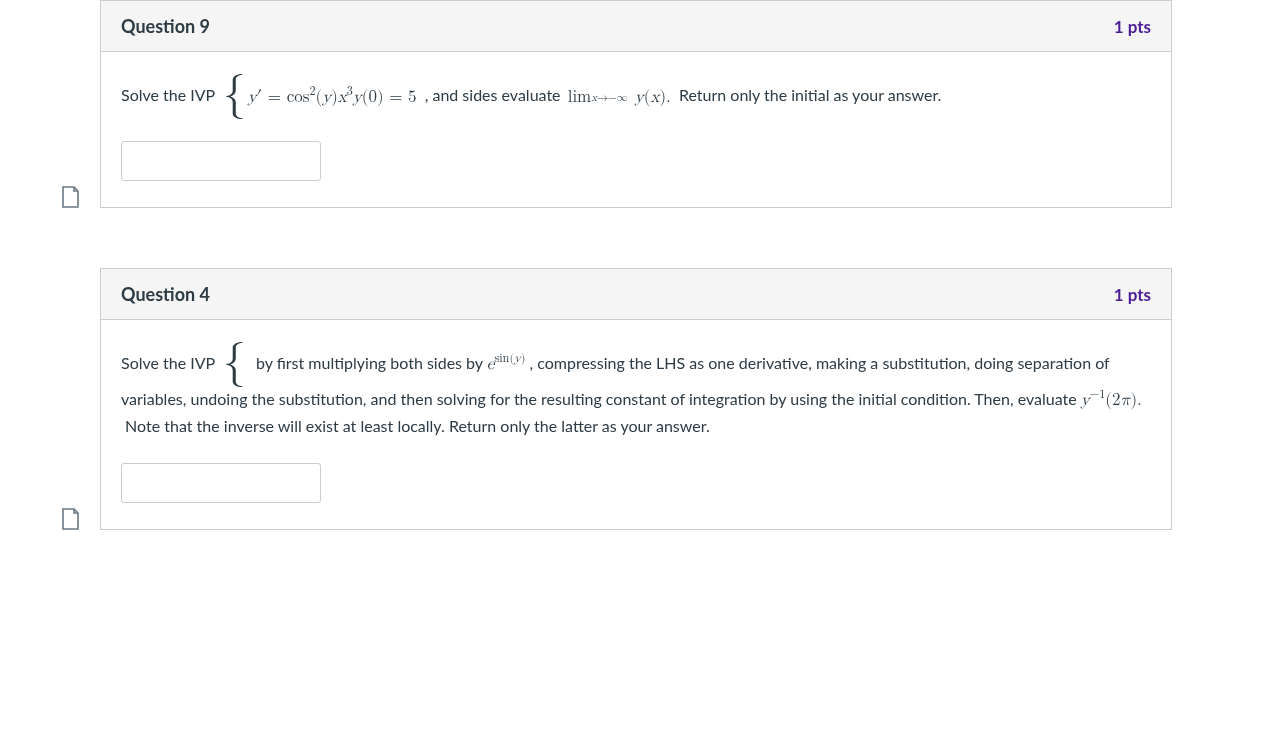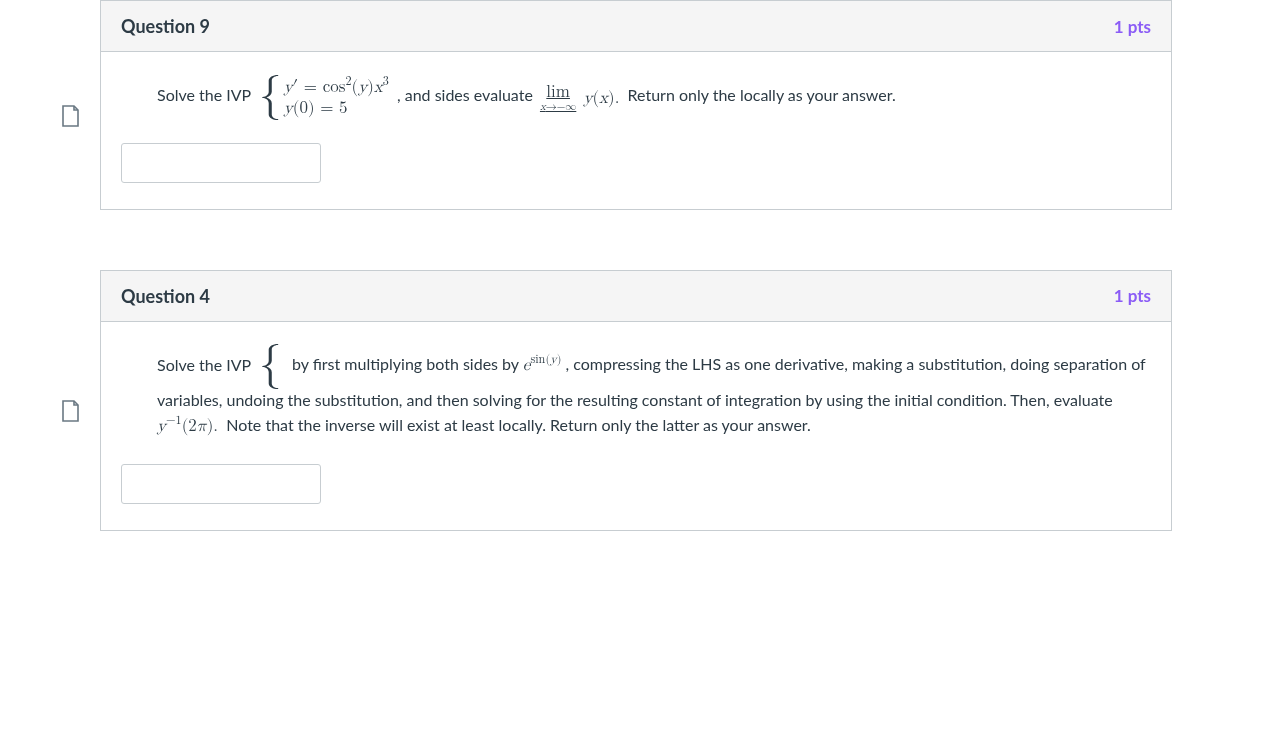--- a/index.html
+++ b/index.html
@@ -10,21 +10,21 @@
     font-size: 16px;
     color: #2d3b45;
     background: #fff;
     width: 1282px;
   }
   .page {
     padding: 0;
   }
   .question-block {
     display: flex;
-    align-items: center;
+    align-items: flex-end;
     margin-bottom: 60px;
     padding-left: 60px;
     padding-right: 110px;
   }
   .question-icon {
     width: 20px;
     height: 22px;
     margin-top: 22px;
     margin-right: 20px;
     flex-shrink: 0;
@@ -50,31 +50,30 @@
     background: #f5f5f5;
   }
   .question-title {
     font-weight: 700;
     font-size: 18px;
     color: #2d3b45;
   }
   .question-points {
     font-weight: 700;
     font-size: 17px;
-    color: #8b5cf6;
+    color: #4c1d95;
   }
   .question-body {
     padding: 24px 20px 26px 20px;
     font-size: 16px;
     line-height: 1.6;
     color: #2d3b45;
   }
   .prompt-line {
     margin-bottom: 24px;
-    margin-left: 36px;
   }
   .answer-input {
     width: 200px;
     height: 40px;
     border: 1px solid #c7cdd1;
     border-radius: 3px;
     padding: 6px 10px;
     font-size: 15px;
     font-family: inherit;
   }
@@ -92,32 +91,31 @@
   .brace {
     font-size: 46px;
     line-height: 0.9;
     font-family: "Latin Modern Math", "Cambria Math", "STIX Two Math", Georgia, serif;
     margin-right: 2px;
     position: relative;
     top: -2px;
   }
   .system-rows {
     display: inline-flex;
-    flex-direction: column;
+    flex-direction: row;
     line-height: 1.25;
   }
   sup { font-size: 0.72em; line-height: 0; }
   .lim-block {
     display: inline-flex;
-    flex-direction: column;
+    flex-direction: row;
     align-items: center;
     vertical-align: middle;
     line-height: 1;
     margin: 0 3px;
-    text-decoration: underline;
   }
   .lim-top { font-size: 17px; font-family: "Latin Modern Math","Cambria Math","STIX Two Math",Georgia,serif; }
   .lim-bot { font-size: 11px; font-family: "Latin Modern Math","Cambria Math","STIX Two Math",Georgia,serif; margin-top:1px; }
   .q10-body-text {
     display: inline;
   }
   .va-mid { vertical-align: middle; }
 </style>
 </head>
 <body>
@@ -149,21 +147,21 @@
                 <span class="math-italic">y</span>(0) = 5
               </span>
             </span>
           </span>
           <span>, and sides evaluate</span>
           <span class="lim-block">
             <span class="lim-top">lim</span>
             <span class="lim-bot math"><span class="math-italic">x</span>→−∞</span>
           </span>
           <span class="math va-mid"><span class="math-italic">y</span>(<span class="math-italic">x</span>).</span>
-          &nbsp;<span>Return only the locally as your answer.</span>
+          &nbsp;<span>Return only the initial as your answer.</span>
         </div>
         <input type="text" class="answer-input" value="" style="">
       </div>
     </div>
   </div>
 
   <div class="question-block">
     <div class="question-icon">
       <svg viewBox="0 0 20 22">
         <path d="M3 1 H14 L18 5 V21 H3 Z"></path>

